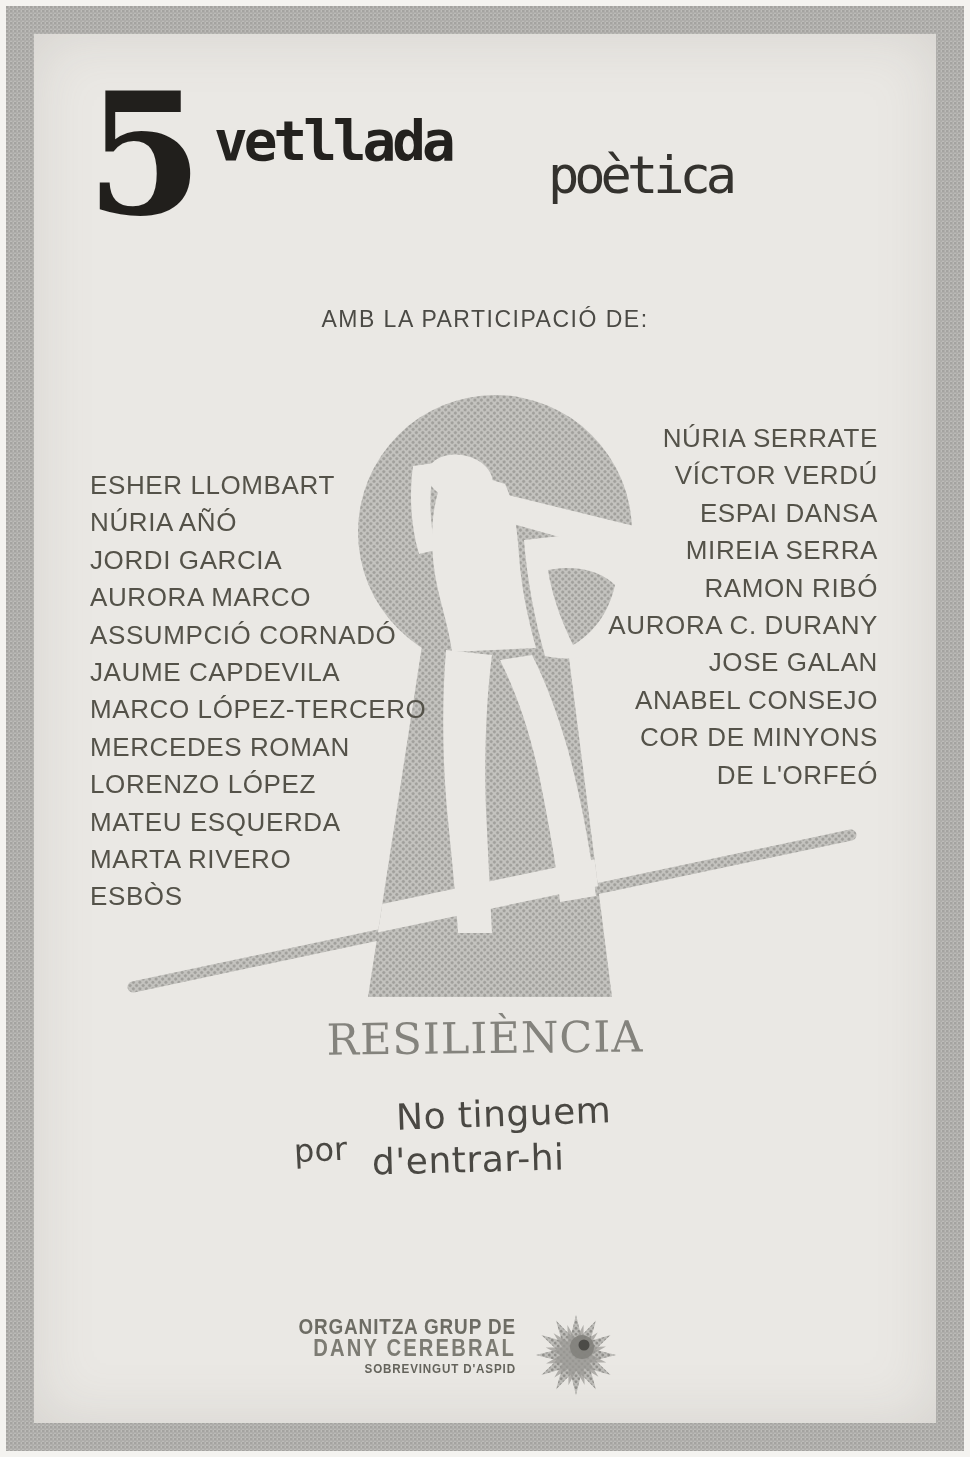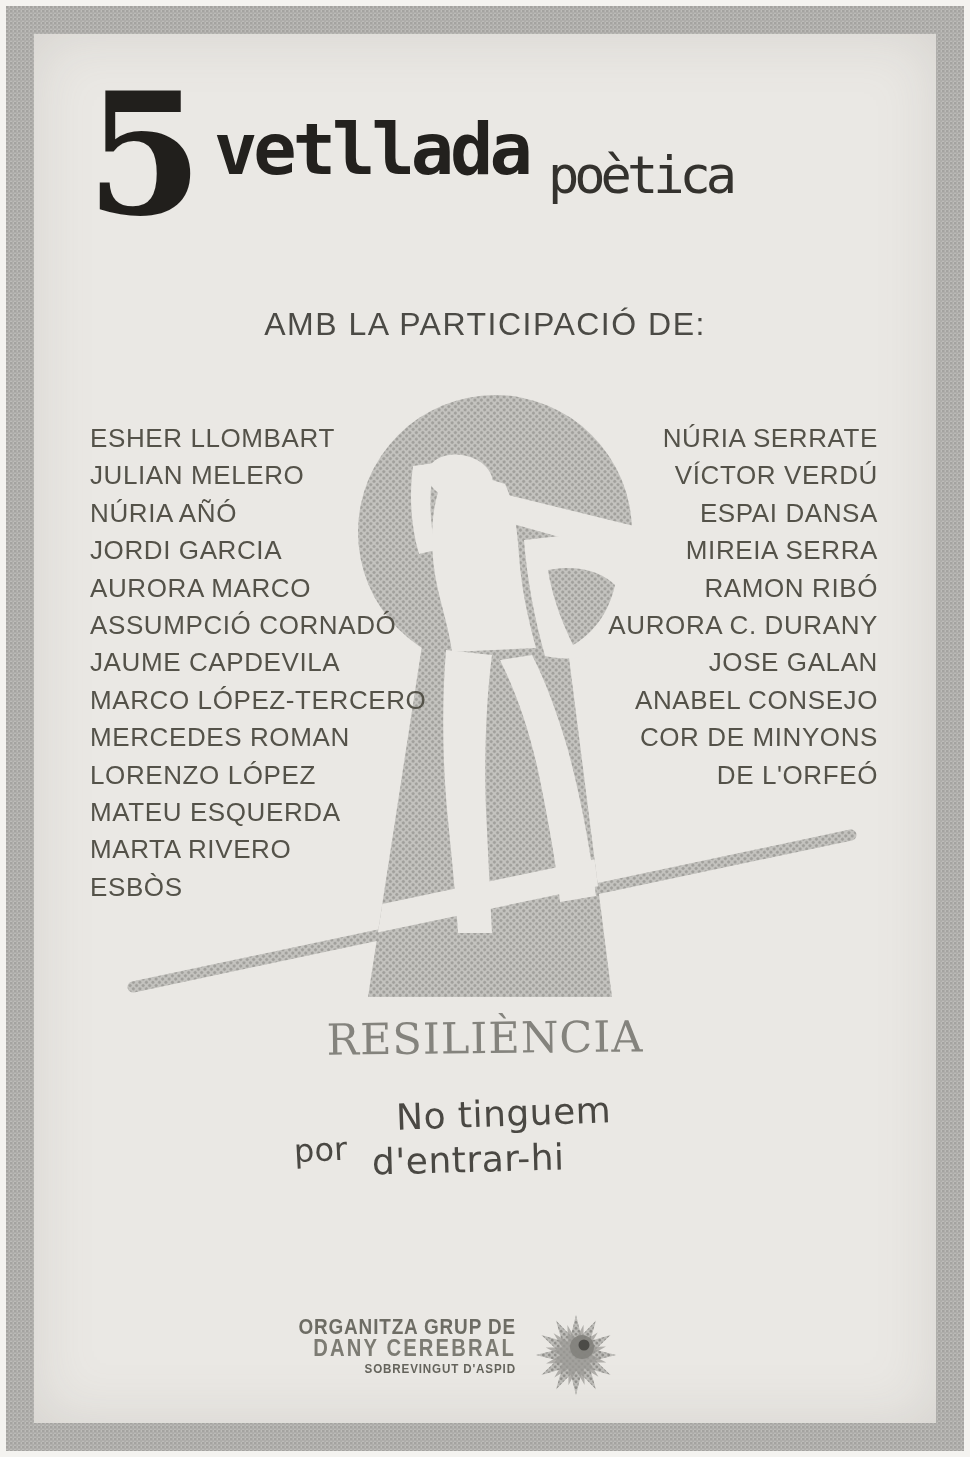--- a/index.html
+++ b/index.html
@@ -27,36 +27,36 @@
 
   
   .big5{
     left:86px; top:71px;
     font-family:"DejaVu Serif", serif; font-weight:bold;
     font-size:168px; line-height:1; color:#211f1c; letter-spacing:0;
   }
   .word-vetllada{
     left:214px; top:113px;
     font-family:"DejaVu Sans Mono", monospace; font-weight:bold;
-    font-size:72px; line-height:1; letter-spacing:-4px; color:#23211e;
+    font-size:56px; line-height:1; letter-spacing:-4px; color:#23211e;
   }
   .word-poetica{
     left:548px; top:149px;
     font-family:"DejaVu Sans Mono", monospace; font-weight:normal;
     font-size:52px; line-height:1; letter-spacing:-5px; color:#34322e;
   }
 
   .heading{
     left:0; right:0; top:306px; text-align:center;
-    font-size:32px; letter-spacing:1.5px; color:#4b4a45; font-weight:normal;
+    font-size:23px; letter-spacing:1.5px; color:#4b4a45; font-weight:normal;
   }
 
   .col{position:absolute; top:420px; display:flex; flex-direction:column; z-index:3;}
   .col .line{line-height:37.4px; font-size:26px; letter-spacing:.6px; color:#545249; white-space:nowrap;}
-  .col-left{left:90px; align-items:flex-start;}
+  .col-left{left:90px; align-items:flex-start;margin-top:47px;}
   .col-right{right:92px; align-items:flex-end; text-align:right;}
 
   .resiliencia{
     left:0; right:0; top:1013px; text-align:center;
     font-family:"DejaVu Serif", serif;
     font-size:43px; letter-spacing:1px; color:#84837d;
     transform:rotate(-.6deg);
   }
   .tag{font-family:"DejaVu Sans", sans-serif; color:#4a4843; z-index:3; position:absolute; white-space:nowrap;}
   .tag1{left:396px; top:1093px; font-size:36px; transform:rotate(-2deg); letter-spacing:.5px;}
@@ -126,21 +126,20 @@
   </svg>
 
   <div class="txt big5">5</div>
   <div class="txt word-vetllada">vetllada</div>
   <div class="txt word-poetica">poètica</div>
 
   <div class="txt heading">AMB LA PARTICIPACIÓ DE:</div>
 
   <div class="col col-left">
     <div class="line">ESHER LLOMBART</div>
-    <div class="line">JULIAN MELERO</div>
     <div class="line">NÚRIA AÑÓ</div>
     <div class="line">JORDI GARCIA</div>
     <div class="line">AURORA MARCO</div>
     <div class="line">ASSUMPCIÓ CORNADÓ</div>
     <div class="line">JAUME CAPDEVILA</div>
     <div class="line">MARCO LÓPEZ-TERCERO</div>
     <div class="line">MERCEDES ROMAN</div>
     <div class="line">LORENZO LÓPEZ</div>
     <div class="line">MATEU ESQUERDA</div>
     <div class="line">MARTA RIVERO</div>

